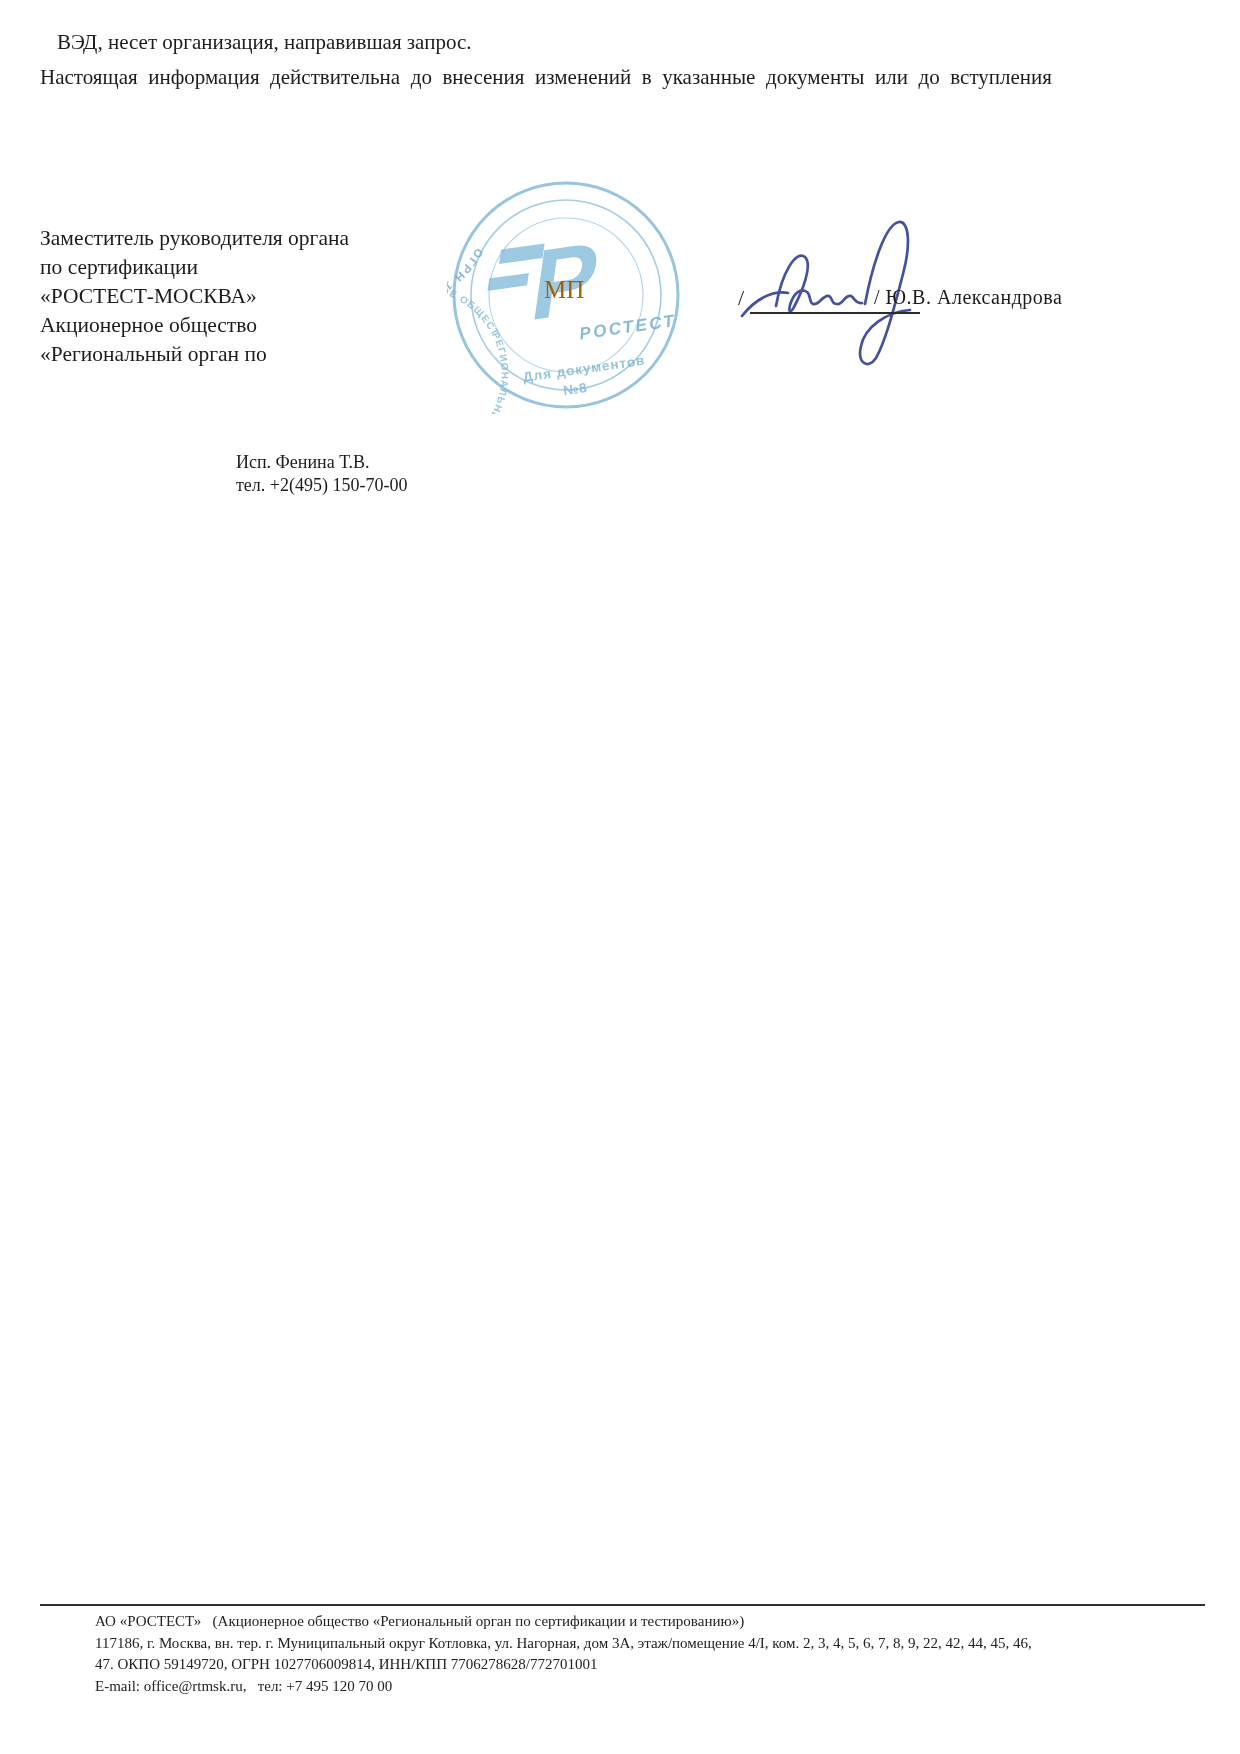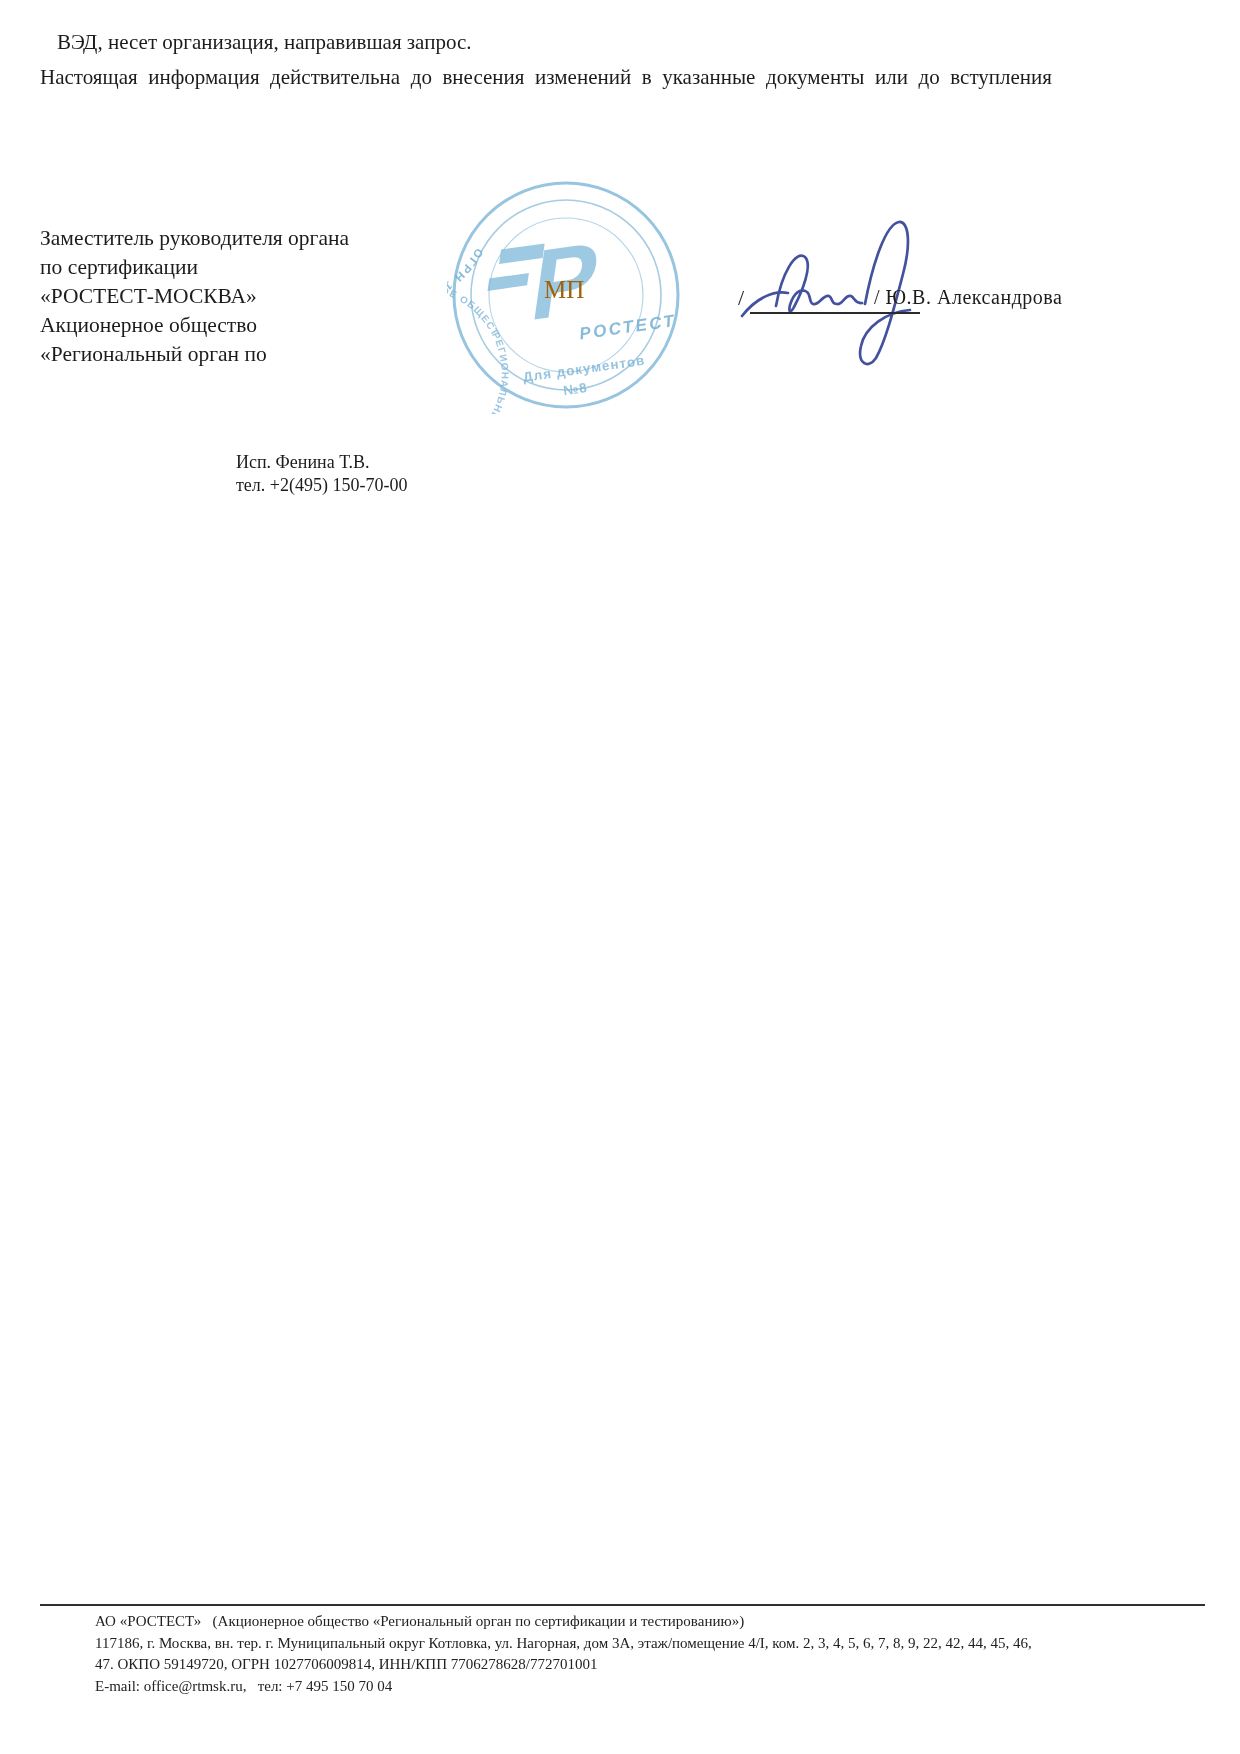--- a/index.html
+++ b/index.html
@@ -93,16 +93,16 @@
   <div class="abs executor">
     <div>Исп. Фенина Т.В.</div>
     <div>тел. +2(495) 150-70-00</div>
   </div>
 
   <div class="abs footer-rule"></div>
   <div class="abs footer">
     <div>АО «РОСТЕСТ»   (Акционерное общество «Региональный орган по сертификации и тестированию»)</div>
     <div>117186, г. Москва, вн. тер. г. Муниципальный округ Котловка, ул. Нагорная, дом 3А, этаж/помещение 4/I, ком. 2, 3, 4, 5, 6, 7, 8, 9, 22, 42, 44, 45, 46,</div>
     <div>47. ОКПО 59149720, ОГРН 1027706009814, ИНН/КПП 7706278628/772701001</div>
-    <div>E-mail: office@rtmsk.ru,   тел: +7 495 150 70 04</div>
+    <div>E-mail: office@rtmsk.ru,   тел: +7 495 120 70 00</div>
   </div>
 
 </div>
 
 </body></html>

